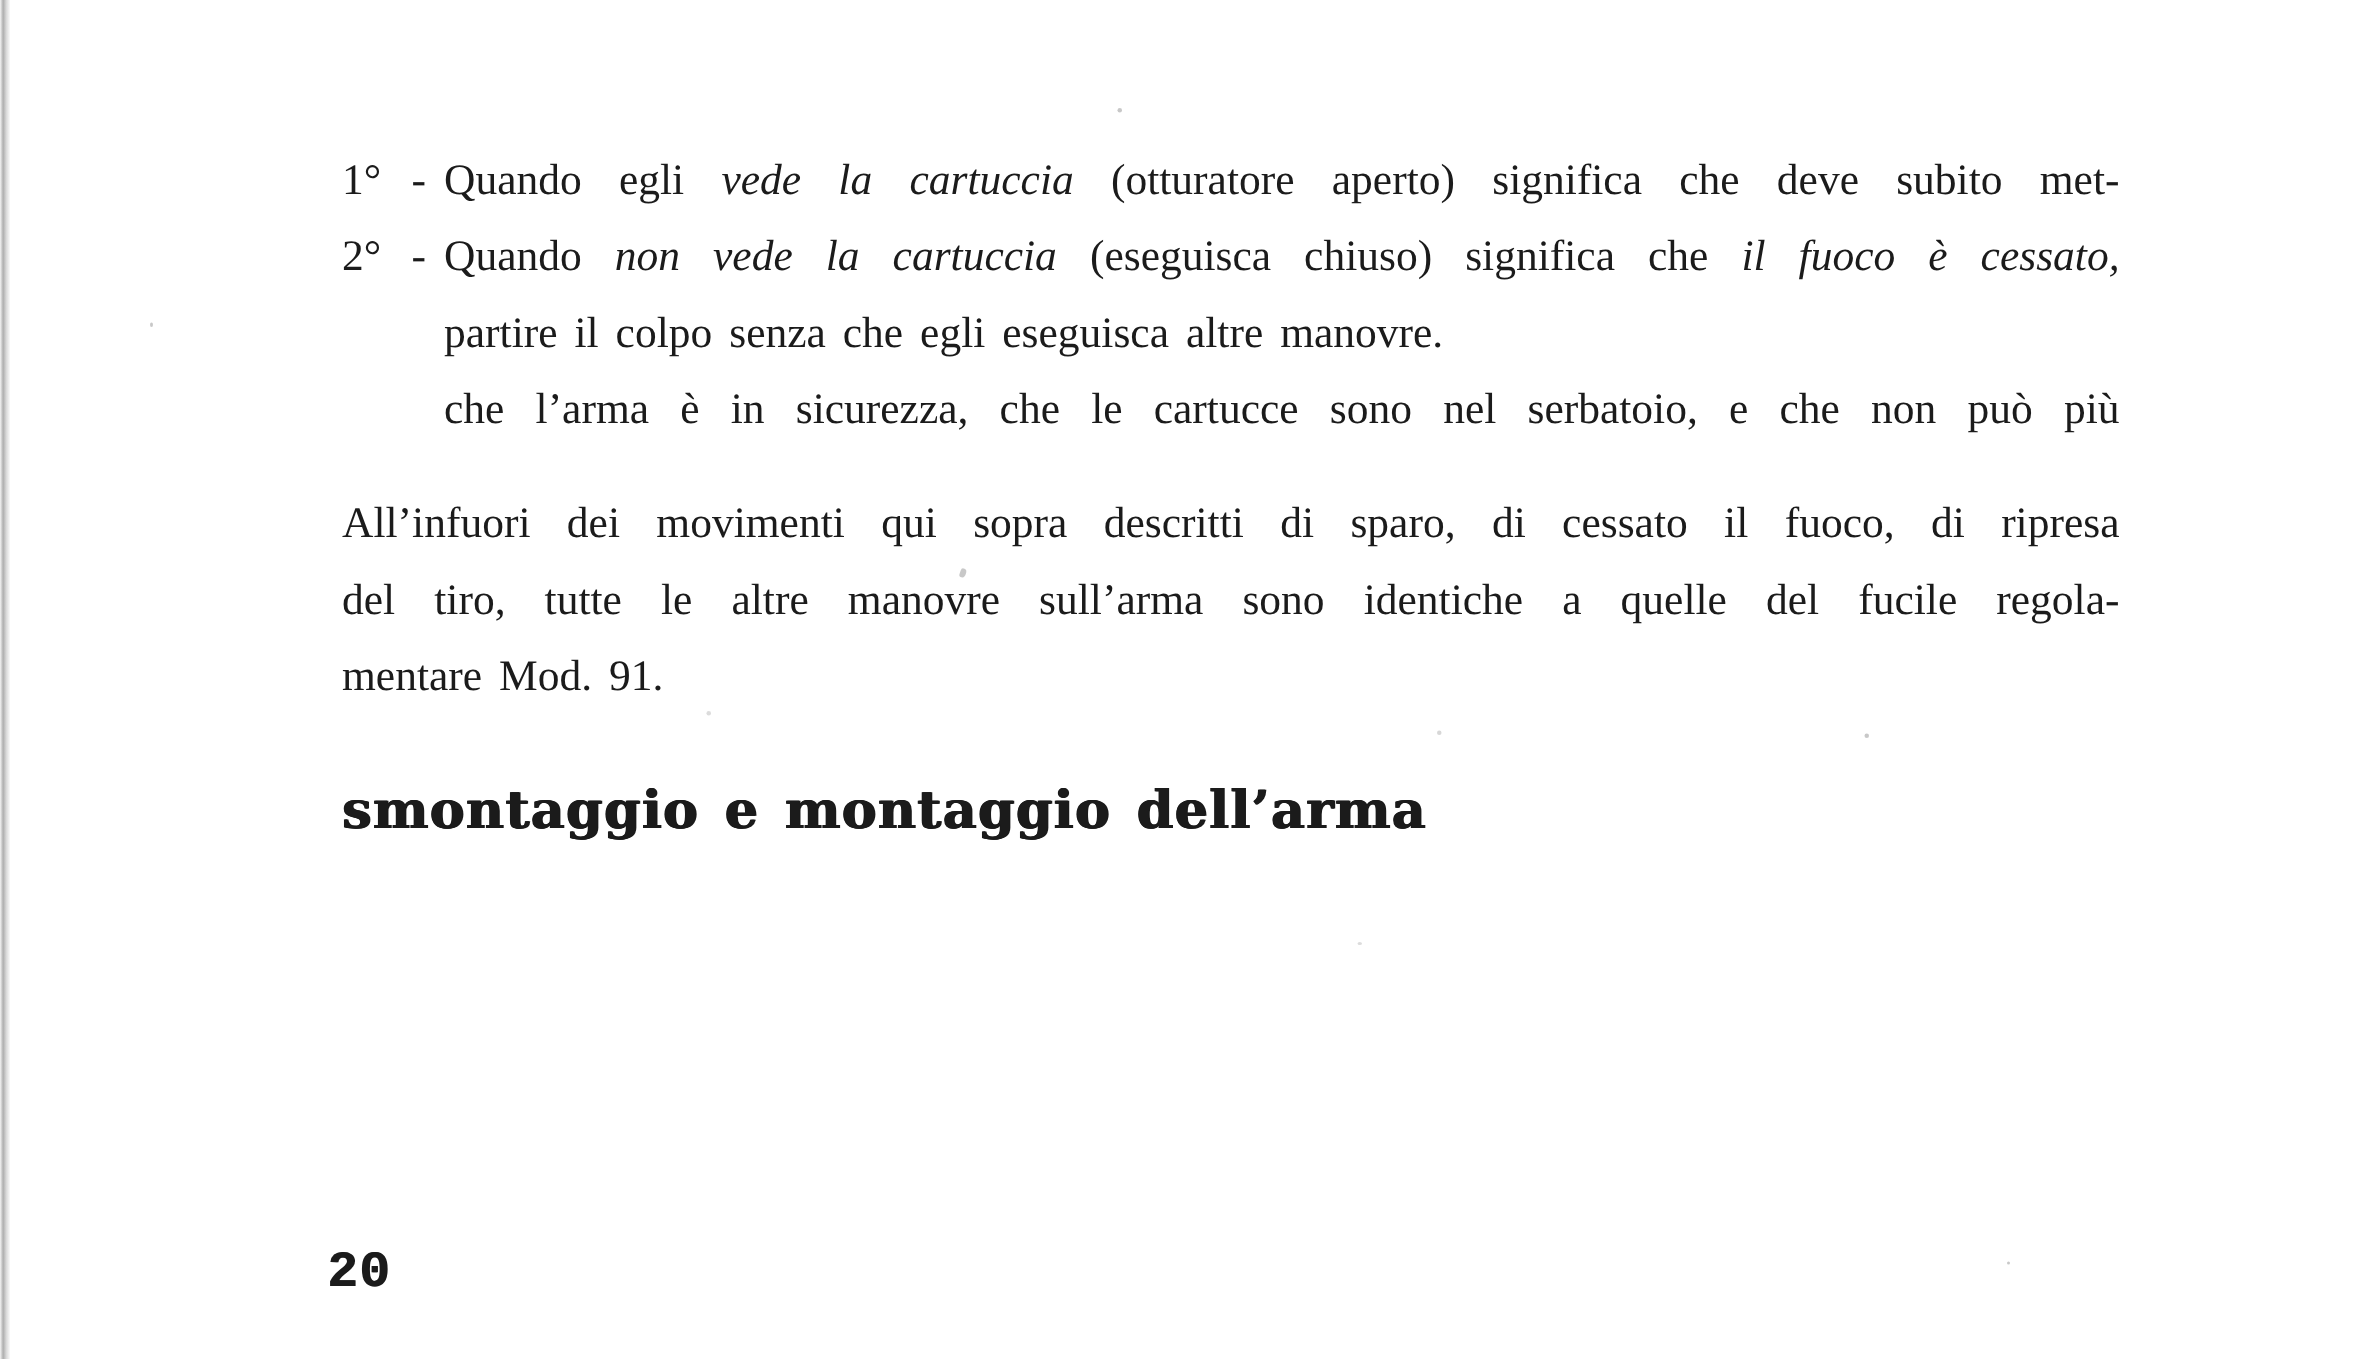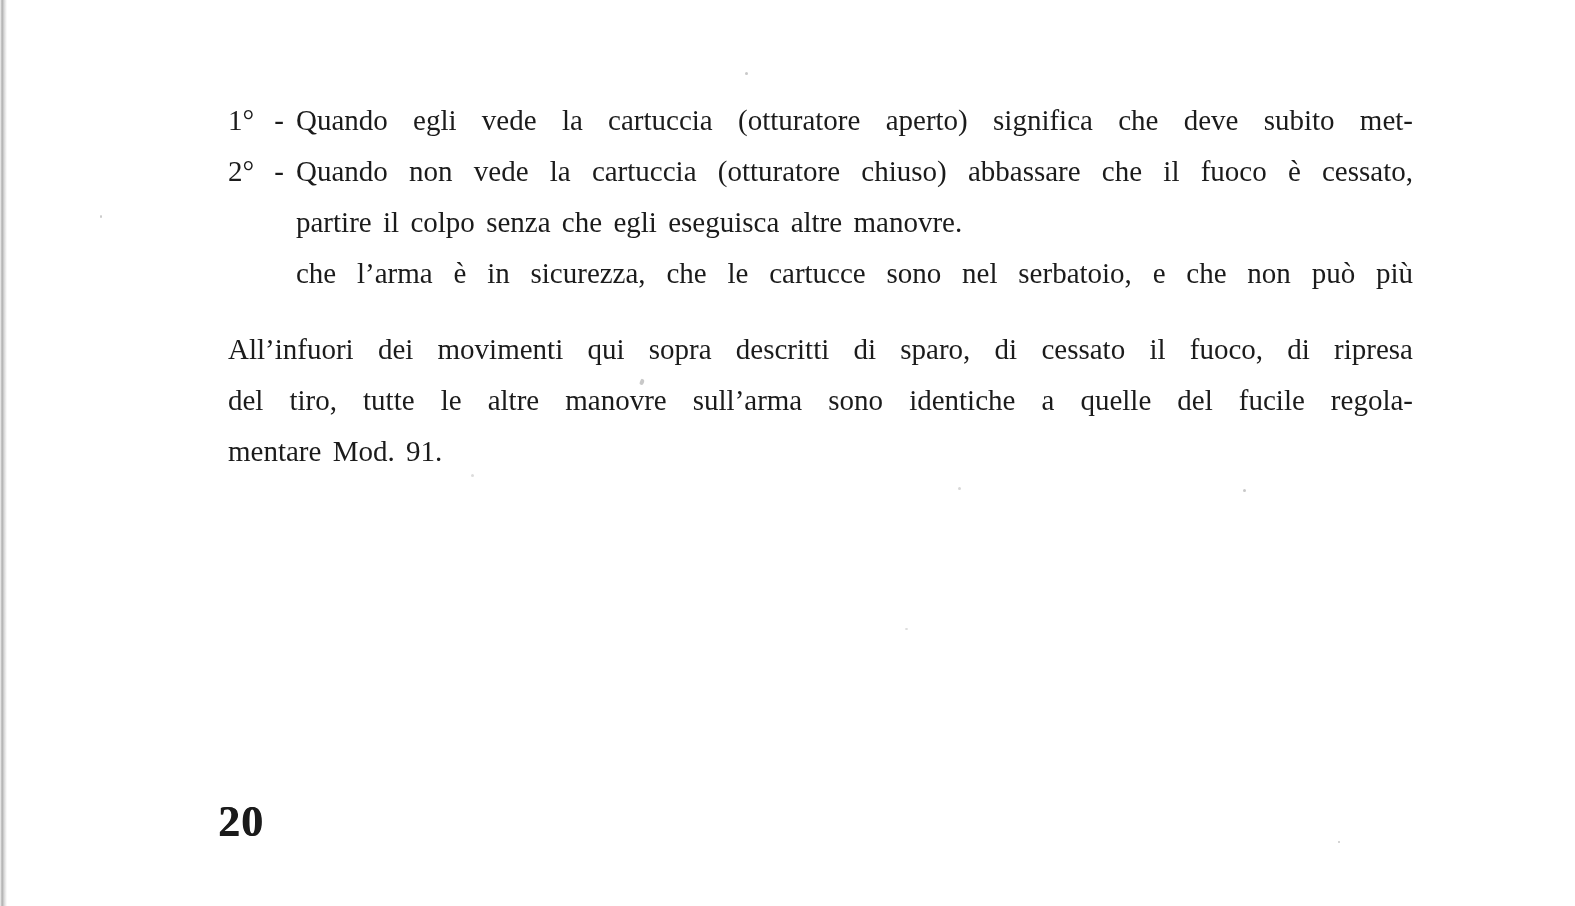--- a/index.html
+++ b/index.html
@@ -33,21 +33,21 @@
     word-spacing: 0.14em;
   }
   .line {
     text-align: justify;
     text-align-last: justify;
     white-space: normal;
   }
   .line.last {
     text-align-last: left;
   }
-  .it { }
+  .it { font-style: italic; }
   .caps {
     font-size: 25px;
     letter-spacing: 0.05em;
   }
   .list-item {
     display: flex;
     align-items: flex-start;
   }
   .marker-cell {
     flex: 0 0 68px;
@@ -66,24 +66,24 @@
     line-height: 44px;
     letter-spacing: 0.8px;
     text-shadow: 0.7px 0 0 currentColor, -0.3px 0 0 currentColor;
     text-align: left;
   }
   .pulizia-block { margin-top: 46px; }
   .final-block  { margin-top: 13px; }
   .page-number {
     position: absolute;
     left: 218px;
-    top: 796px;
-    font-family: Liberation Serif, serif;
+    top: 830px;
+    font-family: Liberation Mono, monospace;
     font-weight: 700;
-    font-size: 44px;
+    font-size: 34px;
     letter-spacing: 1px;
     text-shadow: 0.6px 0 0 currentColor;
   }
   
   .speck {
     position: absolute;
     background: #9a9a9a;
     border-radius: 50%;
     opacity: 0.55;
   }
@@ -112,32 +112,33 @@
         <div class="line"><span>Quando egli </span><span class="it">vede la cartuccia</span><span> (otturatore aperto) significa che deve subito met-</span></div>
       </div>
   </div>
 
   <div class="list-item">
     <div class="marker-cell">
       <span>2°</span>
       <span>-</span>
     </div>
     <div class="item-lines">
-        <div class="line"><span>Quando </span><span class="it">non vede la cartuccia</span><span> (otturatore chiuso) abbassare che </span><span class="it">il fuoco è cessato,</span></div>
+        <div class="line"><span>Quando </span><span class="it">non vede la cartuccia</span><span> (eseguisca chiuso) significa che </span><span class="it">il fuoco è cessato,</span></div>
         <div class="line last"><span>partire il colpo senza che egli eseguisca altre manovre.</span></div>
         <div class="line"><span>che l’arma è in sicurezza, che le cartucce sono nel serbatoio, e che non può più</span></div>
       </div>
   </div>
 
   <div class="paragraph-block">
       <div class="line"><span>All’infuori dei movimenti qui sopra descritti di sparo, di cessato il fuoco, di ripresa</span></div>
       <div class="line"><span>del tiro, tutte le altre manovre sull’arma sono identiche a quelle del fucile regola-</span></div>
       <div class="line last"><span>mentare Mod. 91.</span></div>
     </div>
 
+  <div class="section-heading">smontaggio e montaggio dell’arma</div>
 
 
 
 </div>
 
 <div class="page-number">20</div>
 
 <div class="speck sp1"></div>
 <div class="speck sp2"></div>
 <div class="speck sp3"></div>

